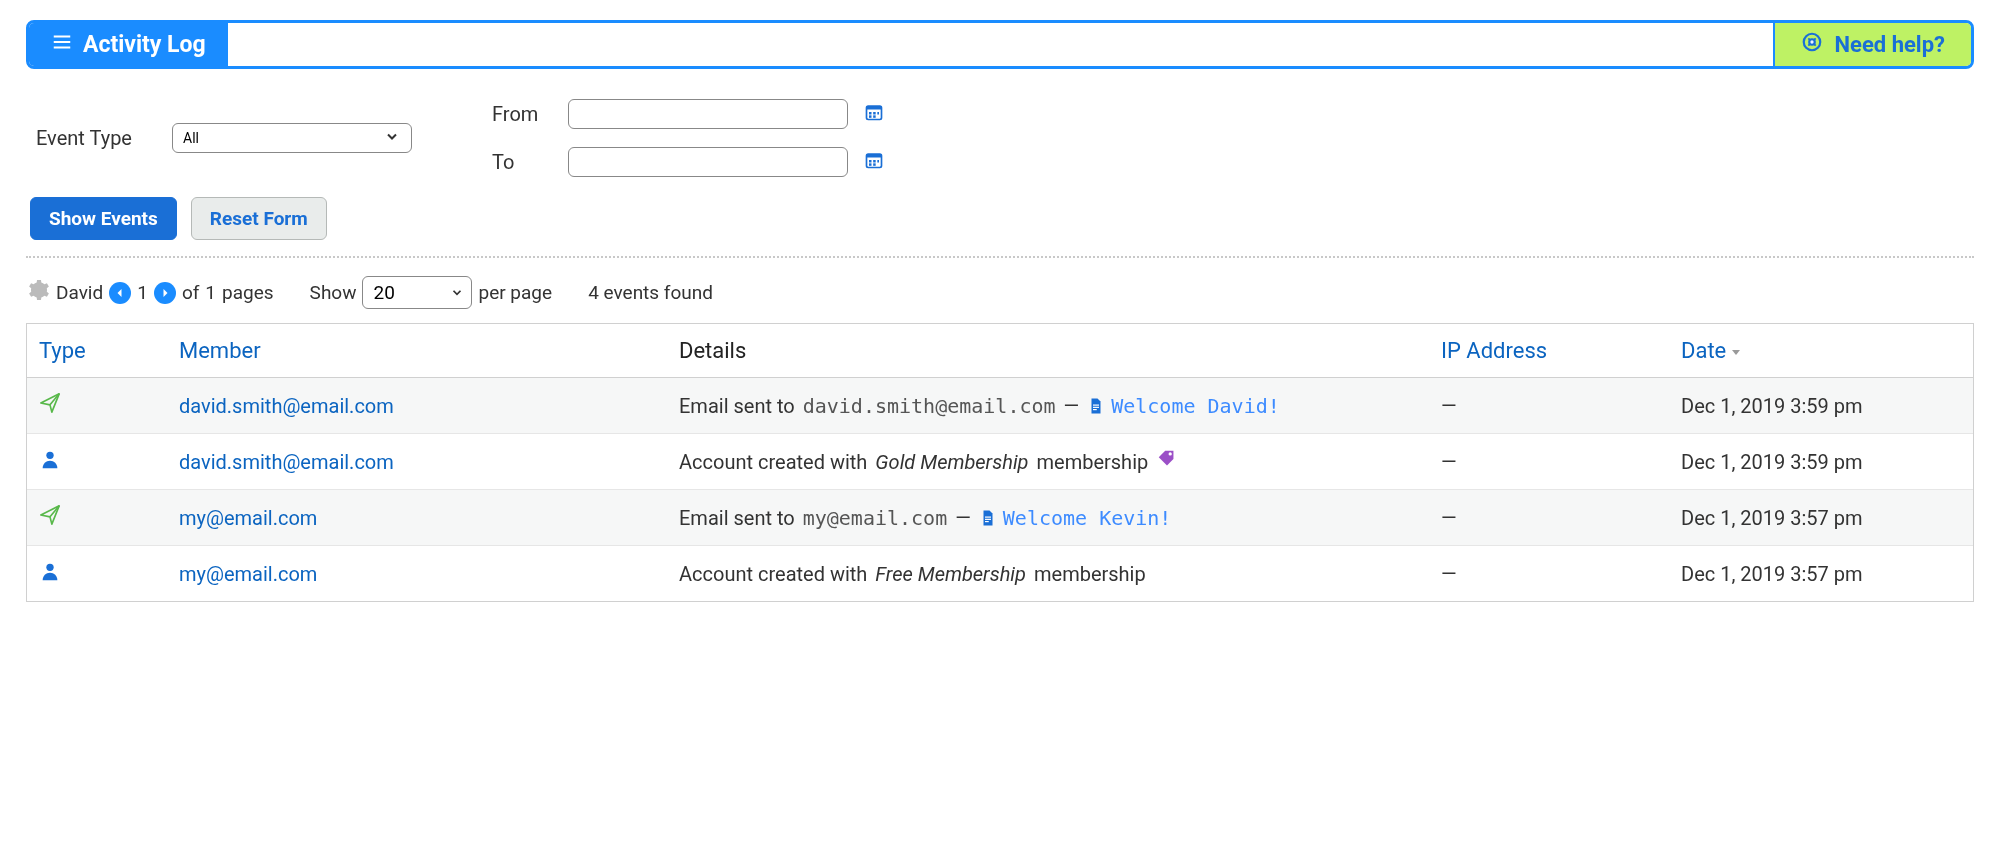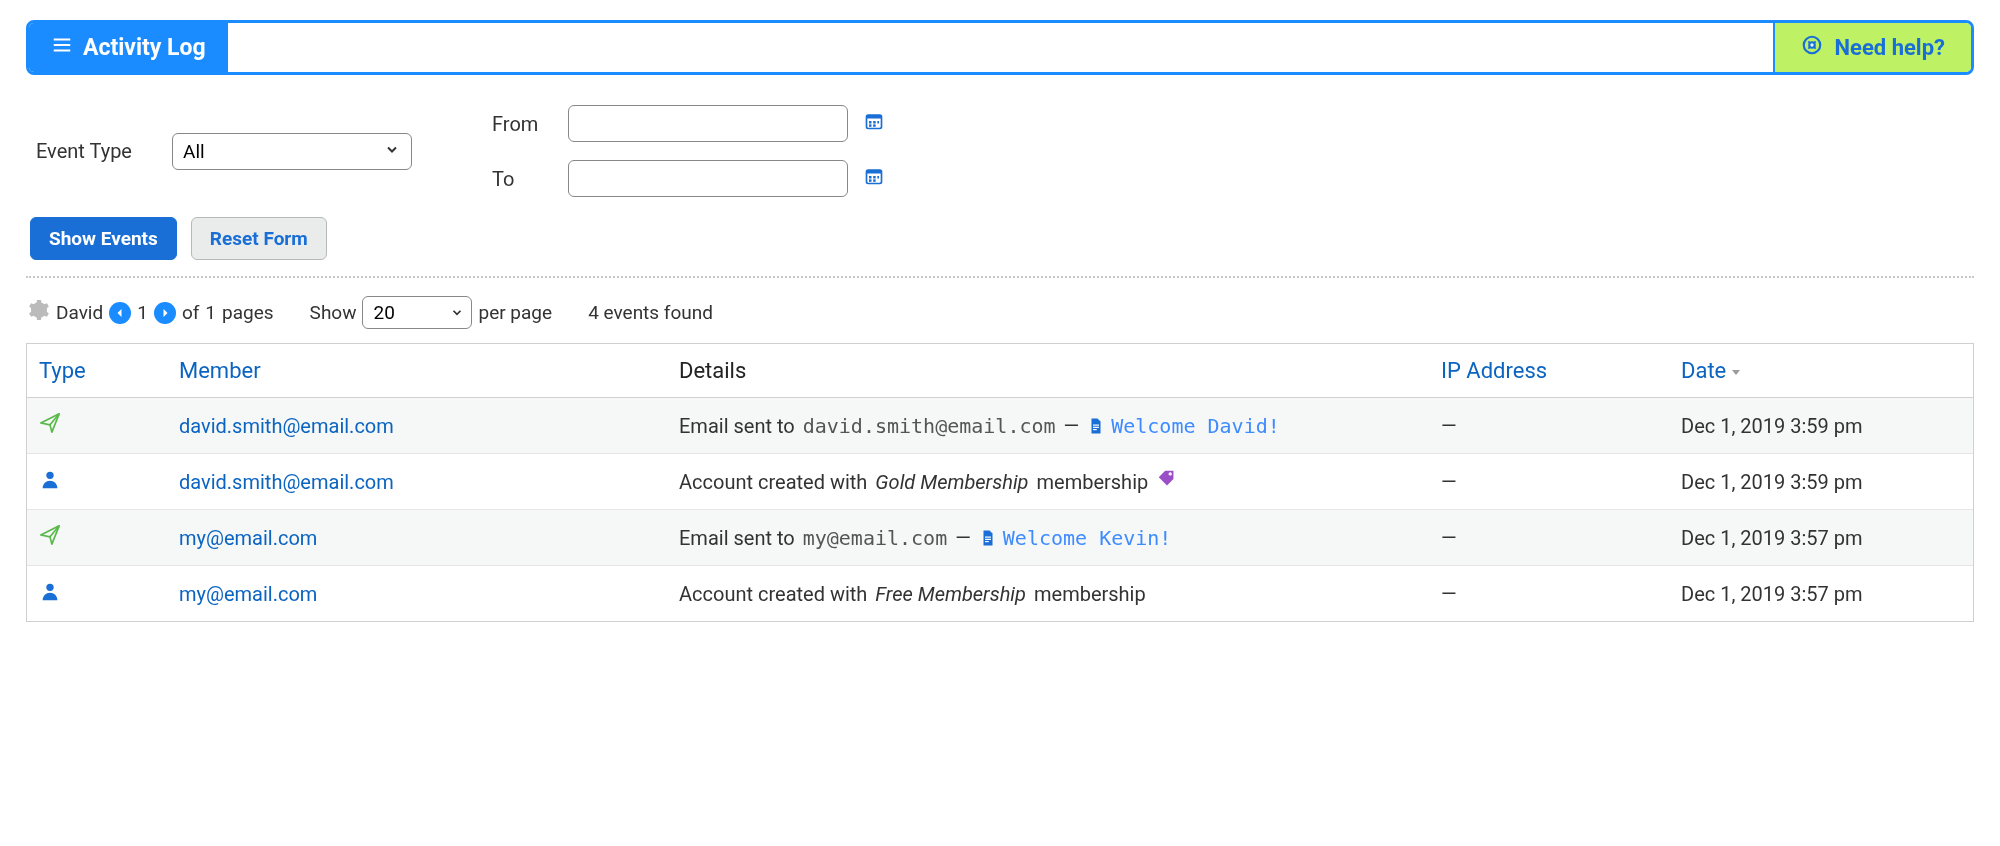--- a/index.html
+++ b/index.html
@@ -11,21 +11,21 @@
     font-size: 19px;
   }
 
   
   .header-bar {
     display: flex;
     border: 3px solid #1a8cff;
     border-radius: 8px;
     overflow: hidden;
     margin-bottom: 30px;
-    height: 55px;
+    height: 49px;
   }
   .header-tab {
     background: #1a8cff;
     color: #fff;
     font-weight: 700;
     font-size: 23px;
     display: flex;
     align-items: center;
     gap: 10px;
     padding: 0 22px;
@@ -51,21 +51,21 @@
     margin-left: 10px;
     margin-bottom: 20px;
     align-items: center;
   }
   .filter-col { display: flex; flex-direction: column; gap: 18px; }
   .filter-row { display: flex; align-items: center; gap: 16px; }
   .filter-label { width: 120px; font-size: 20px; color: #333; }
   .filter-col.col2 .filter-label { width: 60px; }
   select, input[type=text] {
     font-family: inherit;
-    font-size: 19px;
+    font-size: 14px;
     padding: 6px 10px;
     border: 1px solid #888;
     border-radius: 6px;
     background: #fff;
   }
   .select-wrap { position: relative; display: inline-block; }
   .select-wrap select {
     appearance: none; -webkit-appearance: none;
     width: 240px; padding-right: 36px;
   }

